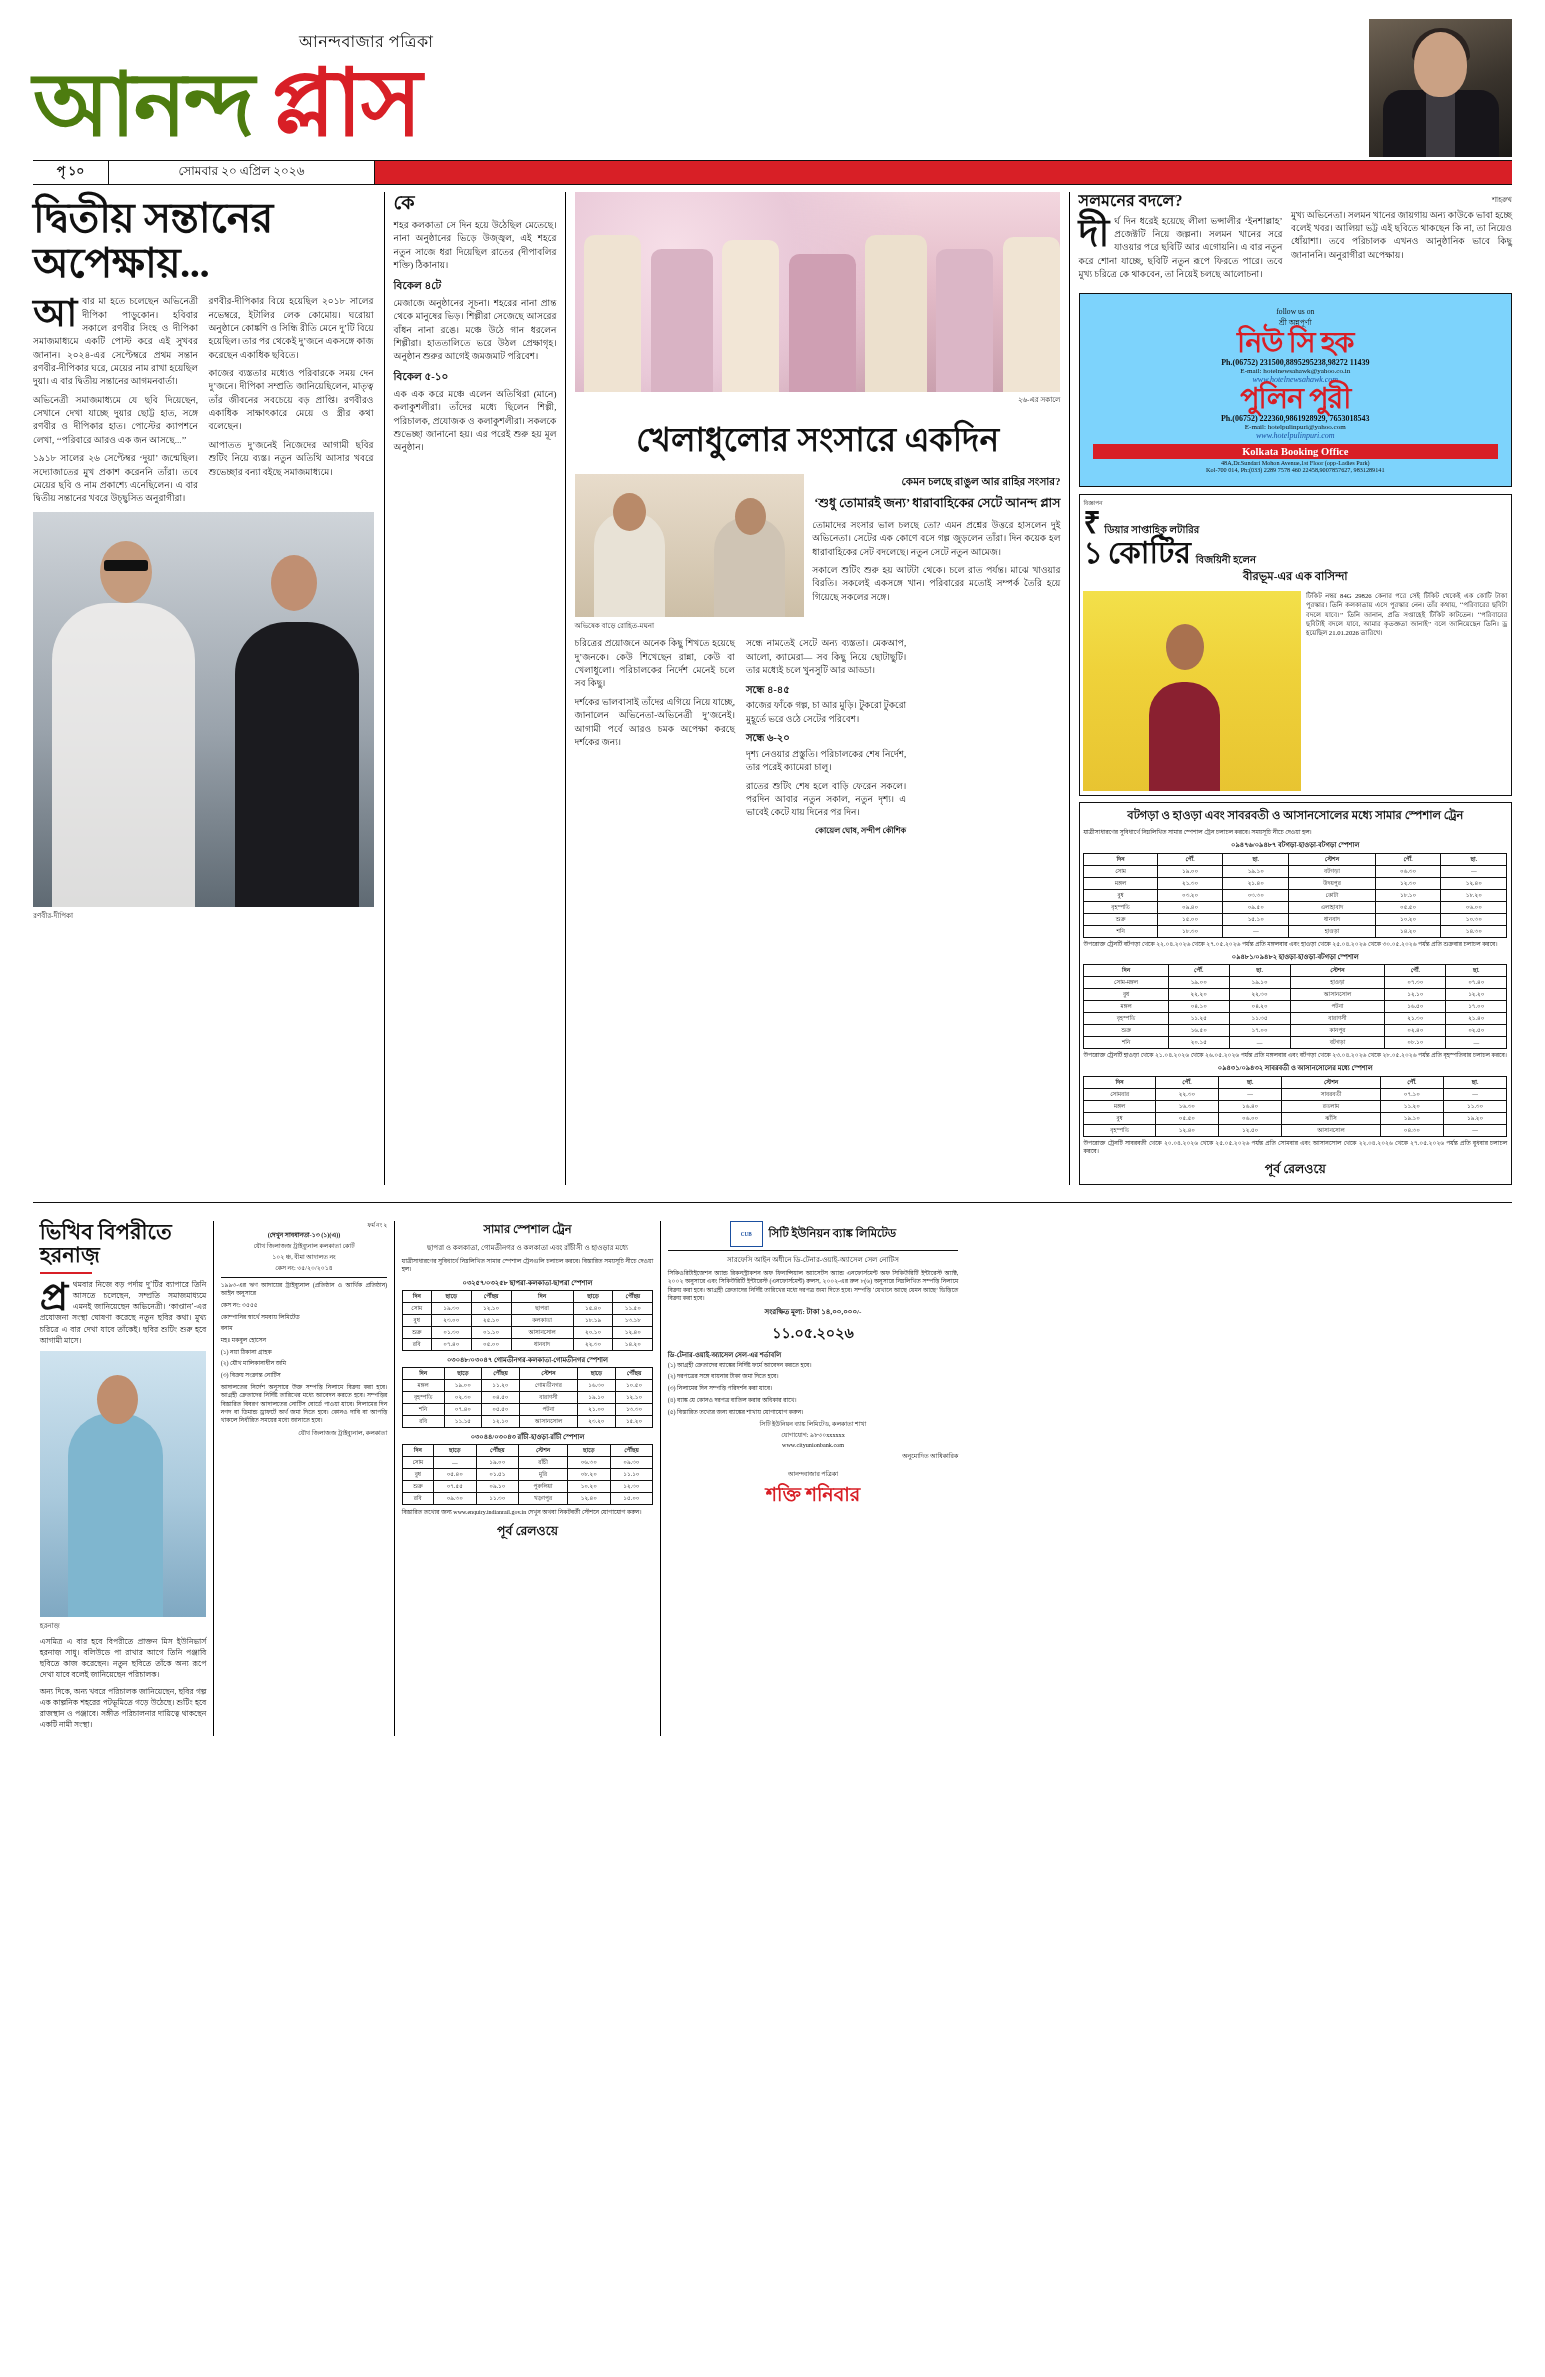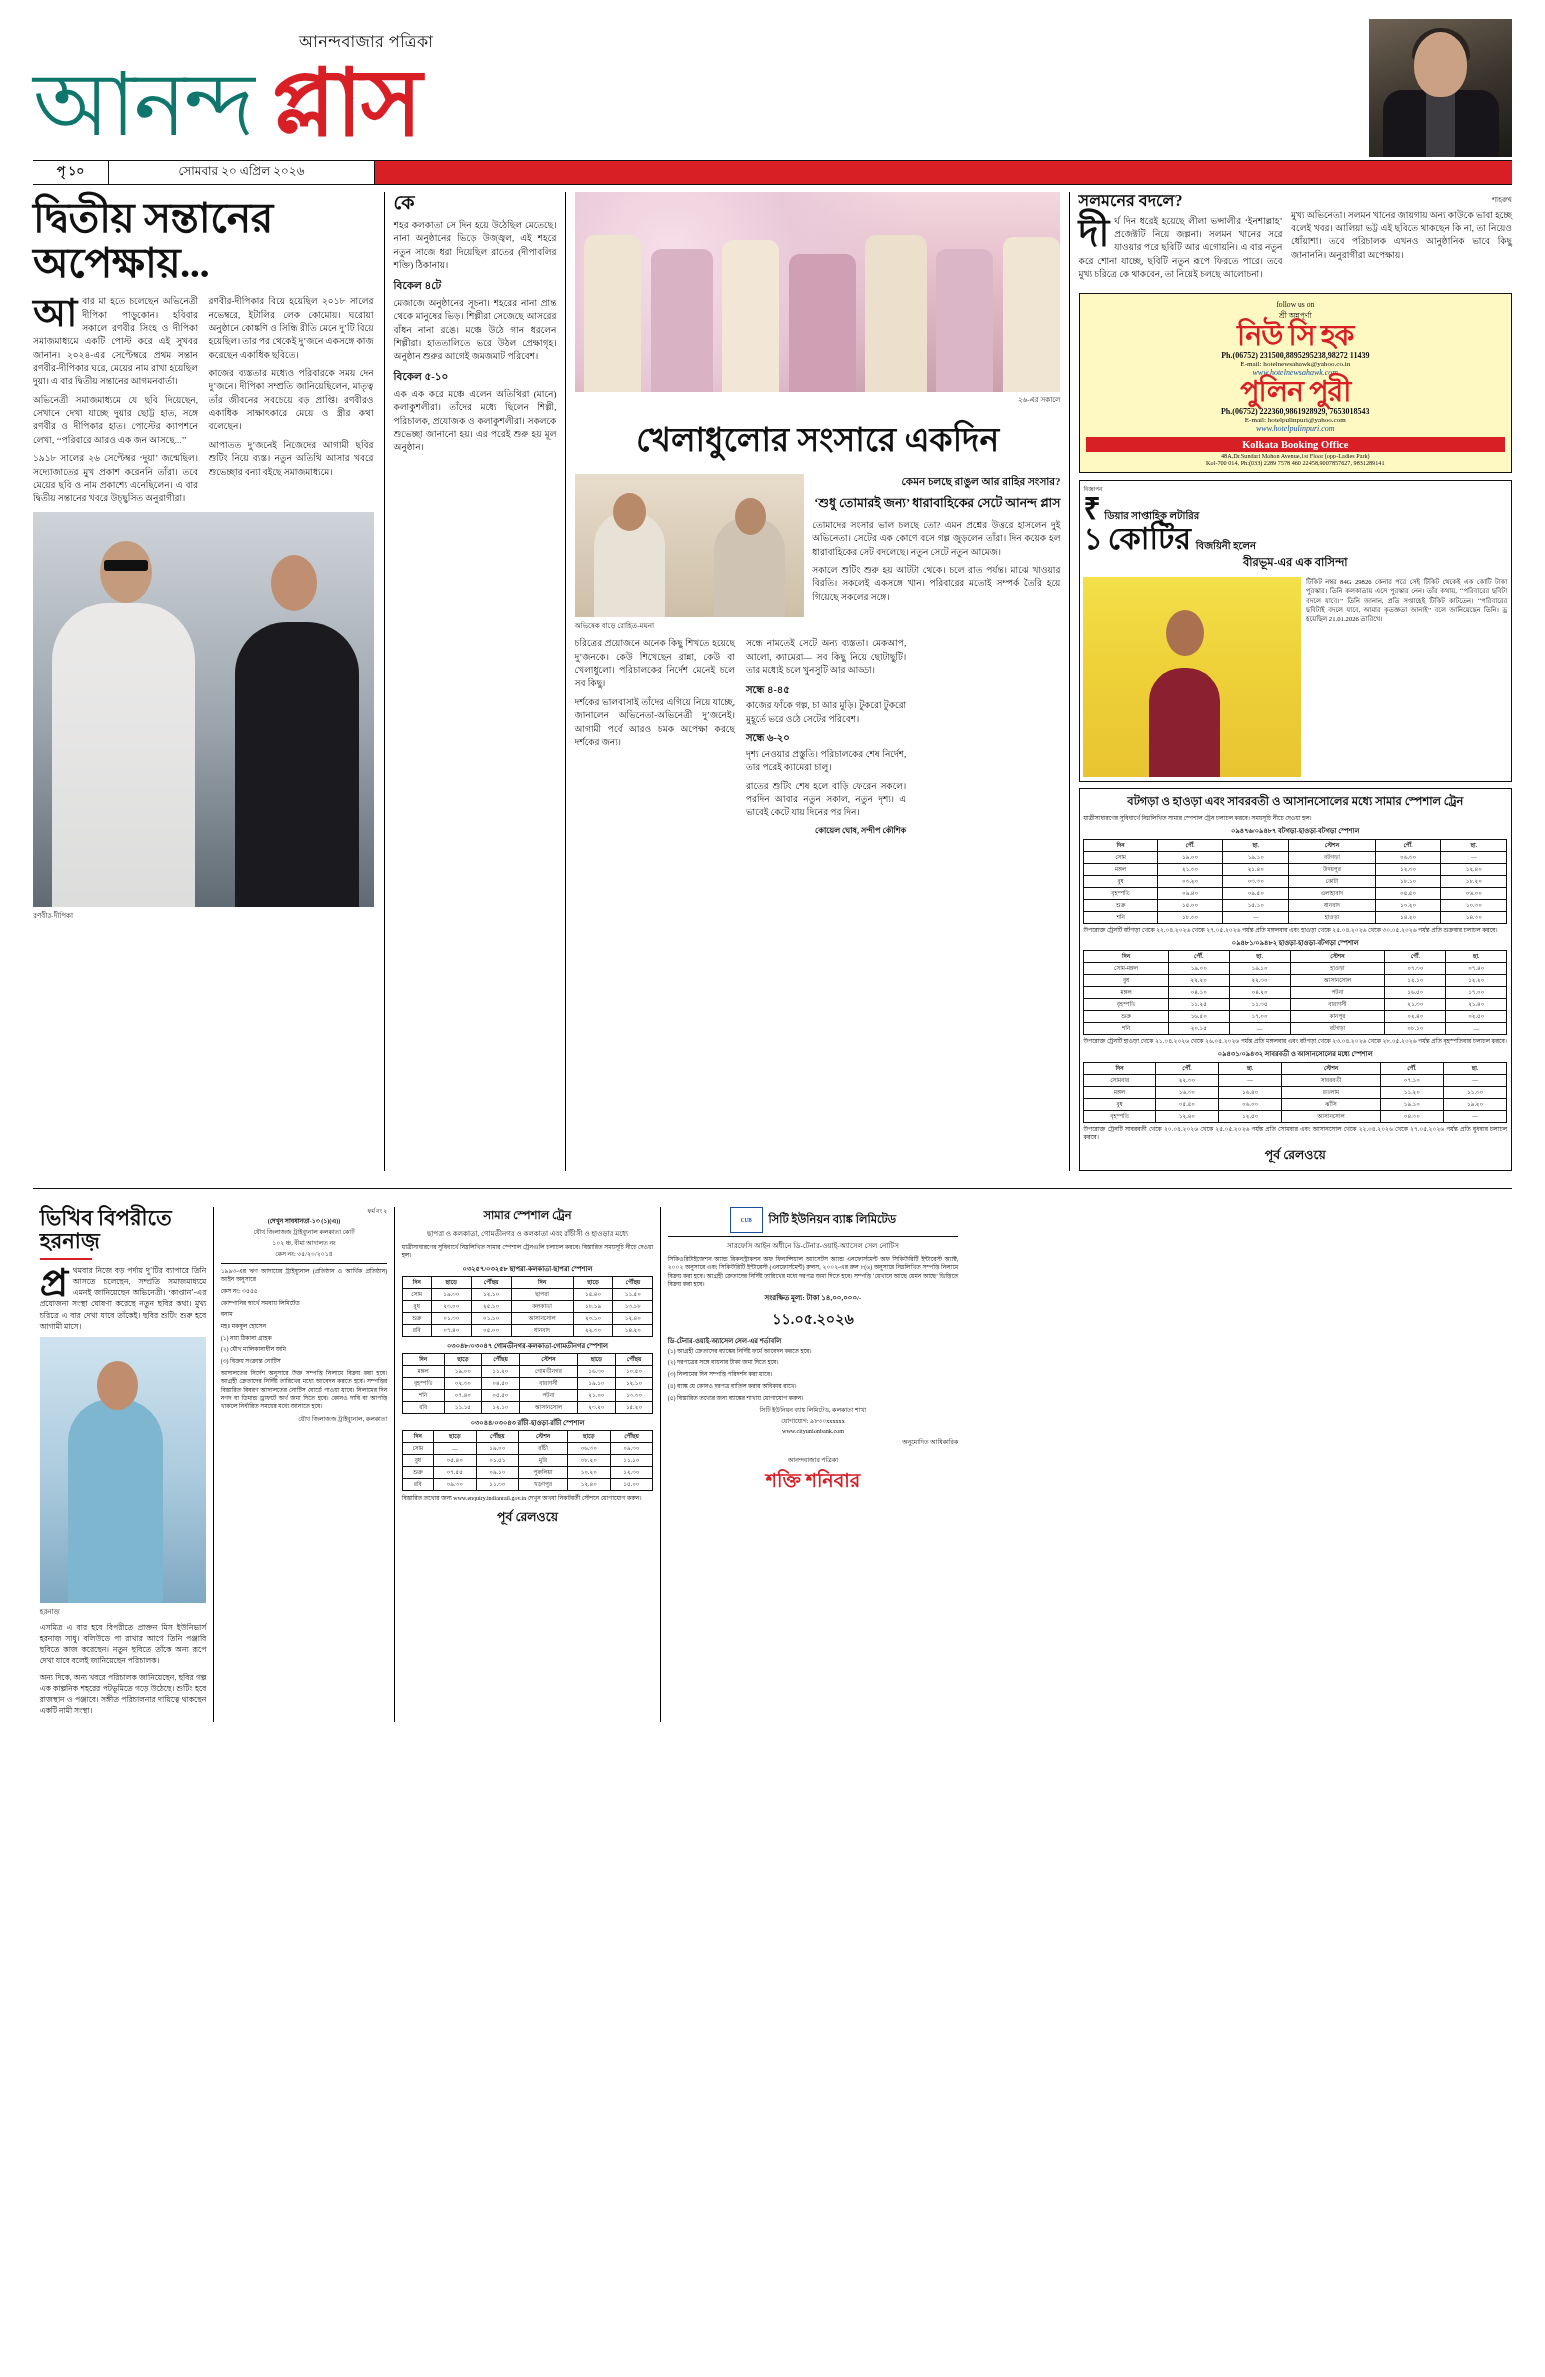--- a/index.html
+++ b/index.html
@@ -35,22 +35,22 @@
     letter-spacing: 0.5px;
     color: #111;
   }
   .logo {
     display: flex;
     align-items: baseline;
     margin-top: 1.9px;
   }
   .logo .word1 {
     font-size: 88px;
-    font-weight: normal;
-    color: #0f766e;
+    font-weight: bold;
+    color: #4d7c0f;
     line-height: 1;
     letter-spacing: -1.9px;
   }
   .logo .word2 {
     font-size: 93px;
     font-weight: bold;
     color: #d81f26;
     line-height: 1;
     margin-left: 19px;
     letter-spacing: -1.9px;
@@ -210,22 +210,22 @@
     height: 266px;
     background: linear-gradient(180deg,#cfe3ef 0%,#a9c9dc 55%,#7fa8c2 100%);
   }
   .ph-lottery {
     height: 200px;
     background: linear-gradient(180deg,#f3e04a 0%, #efd23a 40%, #e8c431 100%);
   }
   .silhouette { position:absolute; background:#000; opacity:0.85; }
   .ad-hotel {
     border: 1.9px double #111;
-    background: #fef9c3;
-    padding: 6px;
+    background: #7dd3fc;
+    padding: 13px;
   }
   .ad-hotel .top {
     text-align: center;
     font-size: 7.6px;
   }
   .ad-hotel .big-red {
     color: #d81f26;
     font-size: 28.5px;
     font-weight: bold;
     text-align: center;

